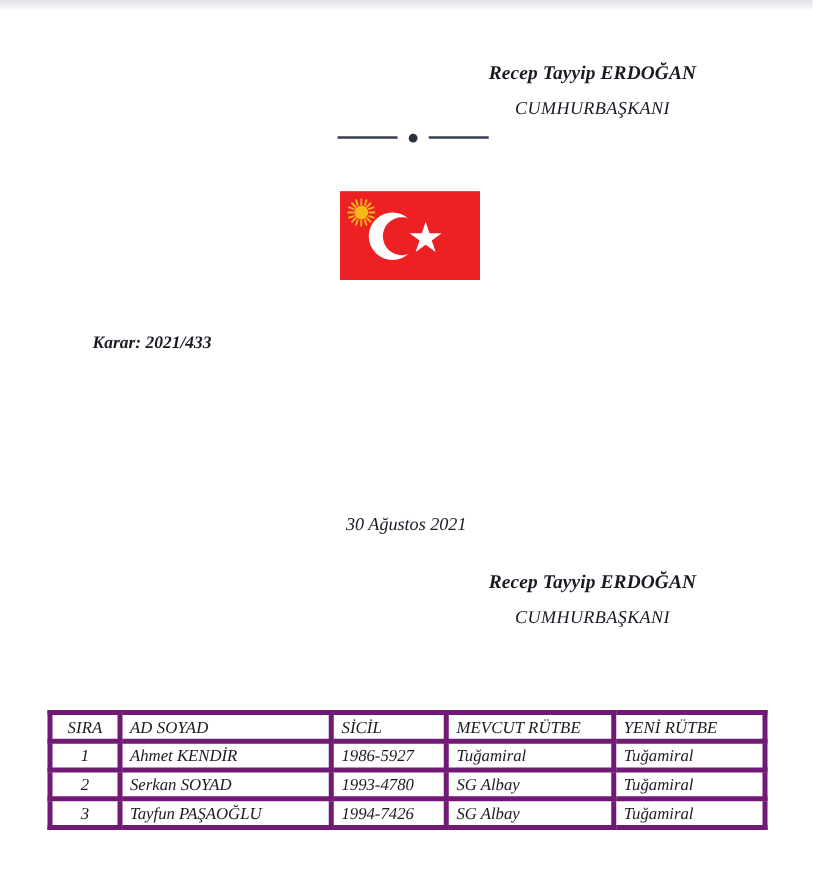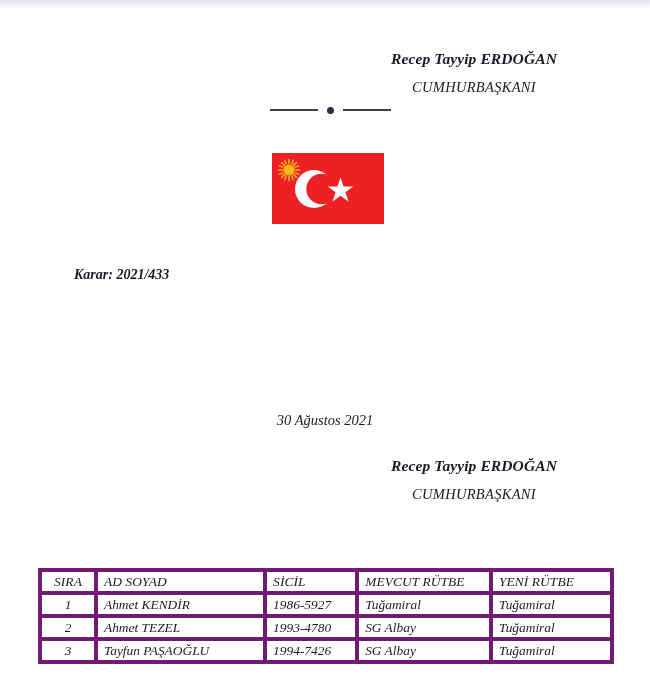--- a/index.html
+++ b/index.html
@@ -233,21 +233,21 @@
         </tr>
         <tr>
           <td class="col-sira">1</td>
           <td class="col-ad">Ahmet KENDİR</td>
           <td class="col-sicil">1986-5927</td>
           <td class="col-mevcut">Tuğamiral</td>
           <td class="col-yeni">Tuğamiral</td>
         </tr>
         <tr>
           <td class="col-sira">2</td>
-          <td class="col-ad">Ahmet TEZEL</td>
+          <td class="col-ad">Serkan SOYAD</td>
           <td class="col-sicil">1993-4780</td>
           <td class="col-mevcut">SG Albay</td>
           <td class="col-yeni">Tuğamiral</td>
         </tr>
         <tr>
           <td class="col-sira">3</td>
           <td class="col-ad">Tayfun PAŞAOĞLU</td>
           <td class="col-sicil">1994-7426</td>
           <td class="col-mevcut">SG Albay</td>
           <td class="col-yeni">Tuğamiral</td>

